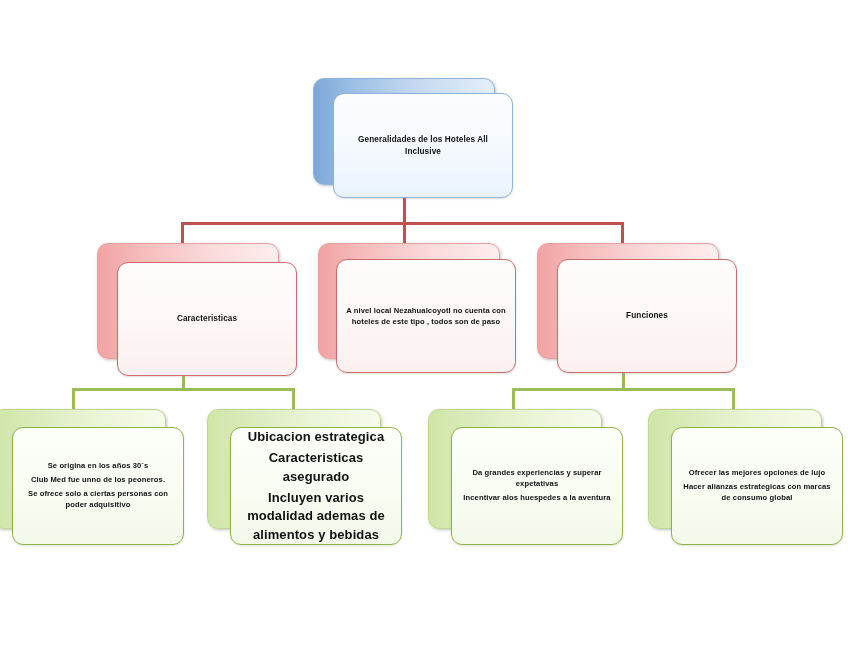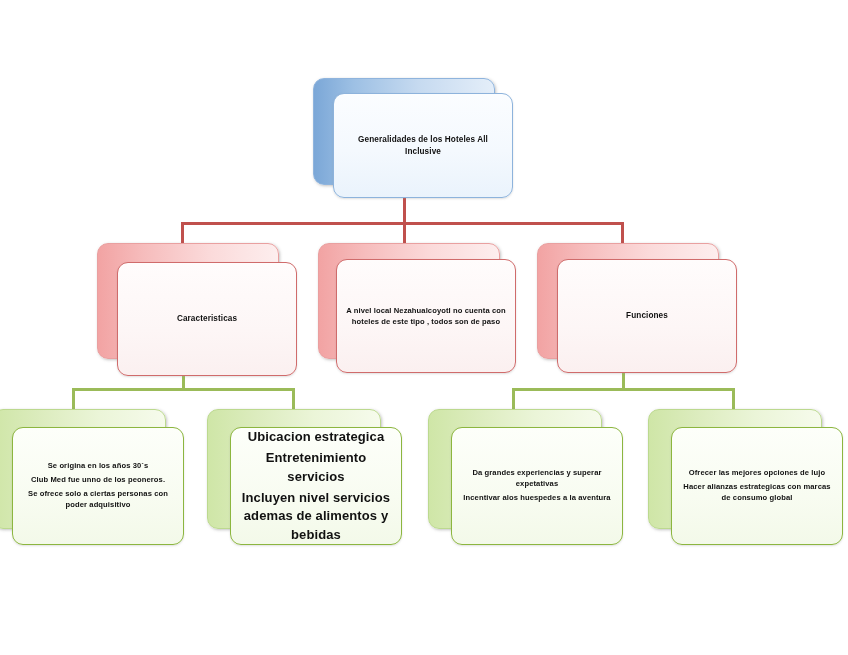--- a/index.html
+++ b/index.html
@@ -171,22 +171,22 @@
         <p>Se ofrece solo a ciertas personas con poder adquisitivo</p>
       </div>
     </div>
   </div>
 
   <div class="node green" style="left:207px; top:409px; width:195px; height:136px;">
     <div class="card-back" style="width:172px; height:118px;"></div>
     <div class="card-front" style="left:23px; top:18px; width:172px; height:118px;">
       <div class="card-text" style="font-size:13px;">
         <p>Ubicacion estrategica</p>
-        <p>Entretenimiento servicios</p>
-        <p>Incluyen nivel servicios ademas de alimentos y bebidas</p>
+        <p>Caracteristicas asegurado</p>
+        <p>Incluyen varios modalidad ademas de alimentos y bebidas</p>
       </div>
     </div>
   </div>
 
   <div class="node green" style="left:428px; top:409px; width:195px; height:136px;">
     <div class="card-back" style="width:172px; height:118px;"></div>
     <div class="card-front" style="left:23px; top:18px; width:172px; height:118px;">
       <div class="card-text" style="font-size:7.6px;">
         <p>Da grandes experiencias y superar expetativas</p>
         <p>Incentivar alos huespedes a la aventura</p>

